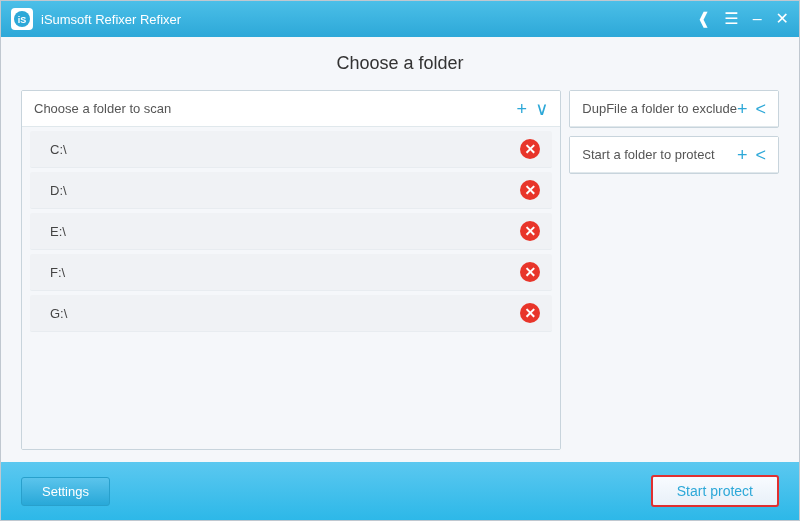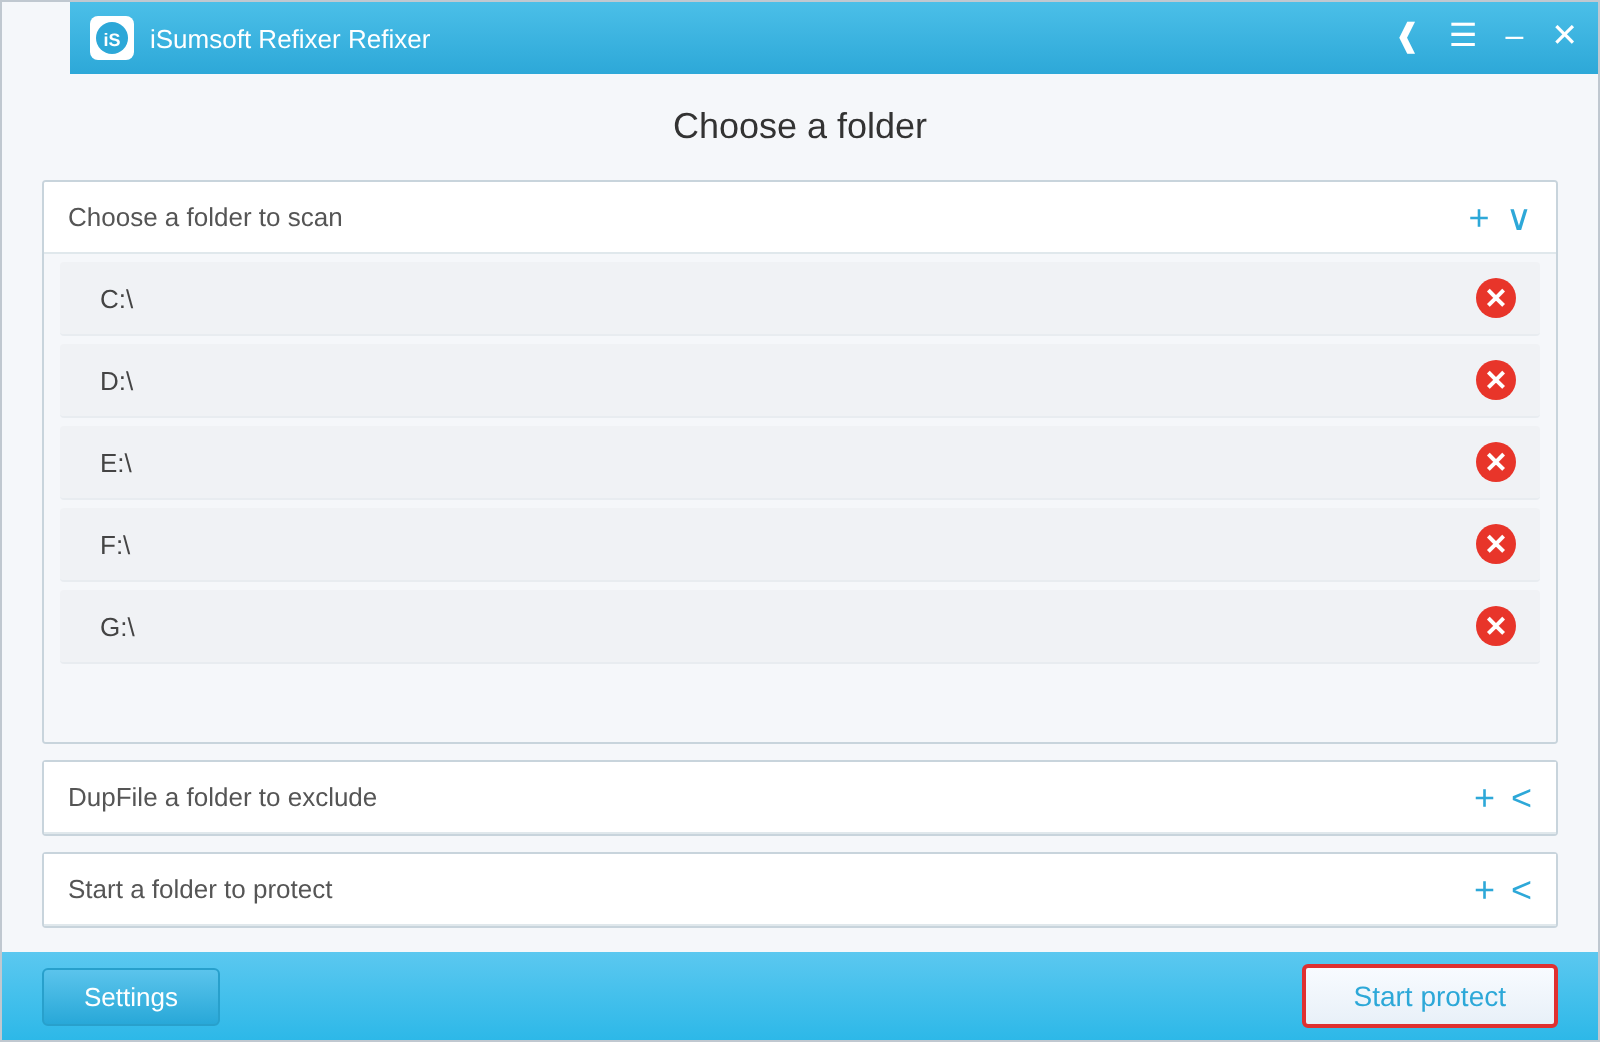--- a/index.html
+++ b/index.html
@@ -25,21 +25,20 @@
       border: 1px solid #c0c8d0;
     }
 
     .titlebar {
       background: linear-gradient(180deg, #4bbfe8 0%, #2da8d8 100%);
       height: 36px;
       display: flex;
       align-items: center;
       padding: 0 10px;
       flex-shrink: 0;
-      margin-left: 34px;
     }
 
     .titlebar-logo {
       width: 22px;
       height: 22px;
       margin-right: 8px;
       background: #fff;
       border-radius: 4px;
       display: flex;
       align-items: center;
@@ -81,21 +80,21 @@
       text-align: center;
       font-size: 18px;
       font-weight: 400;
       color: #333;
       margin-bottom: 16px;
     }
 
     .panels-area {
       flex: 1;
       display: flex;
-      flex-direction: column;
+      flex-direction: row;
       gap: 8px;
       overflow: hidden;
     }
 
     .panel {
       border: 1px solid #c8d4dc;
       background: #fff;
       border-radius: 2px;
     }
 
@@ -184,21 +183,21 @@
 
     .bottom-panels {
       display: flex;
       flex-direction: column;
       gap: 8px;
       flex-shrink: 0;
     }
 
     .footer-bar {
       background: linear-gradient(180deg, #5bc8f0 0%, #2db8e8 100%);
-      height: 44px;
+      height: 58px;
       display: flex;
       align-items: center;
       padding: 18px 20px;
       flex-shrink: 0;
       justify-content: space-between;
     }
 
     .settings-btn {
       background: linear-gradient(180deg, #5bc4ec 0%, #28a8d8 100%);
       border: 1px solid #28a0cc;

